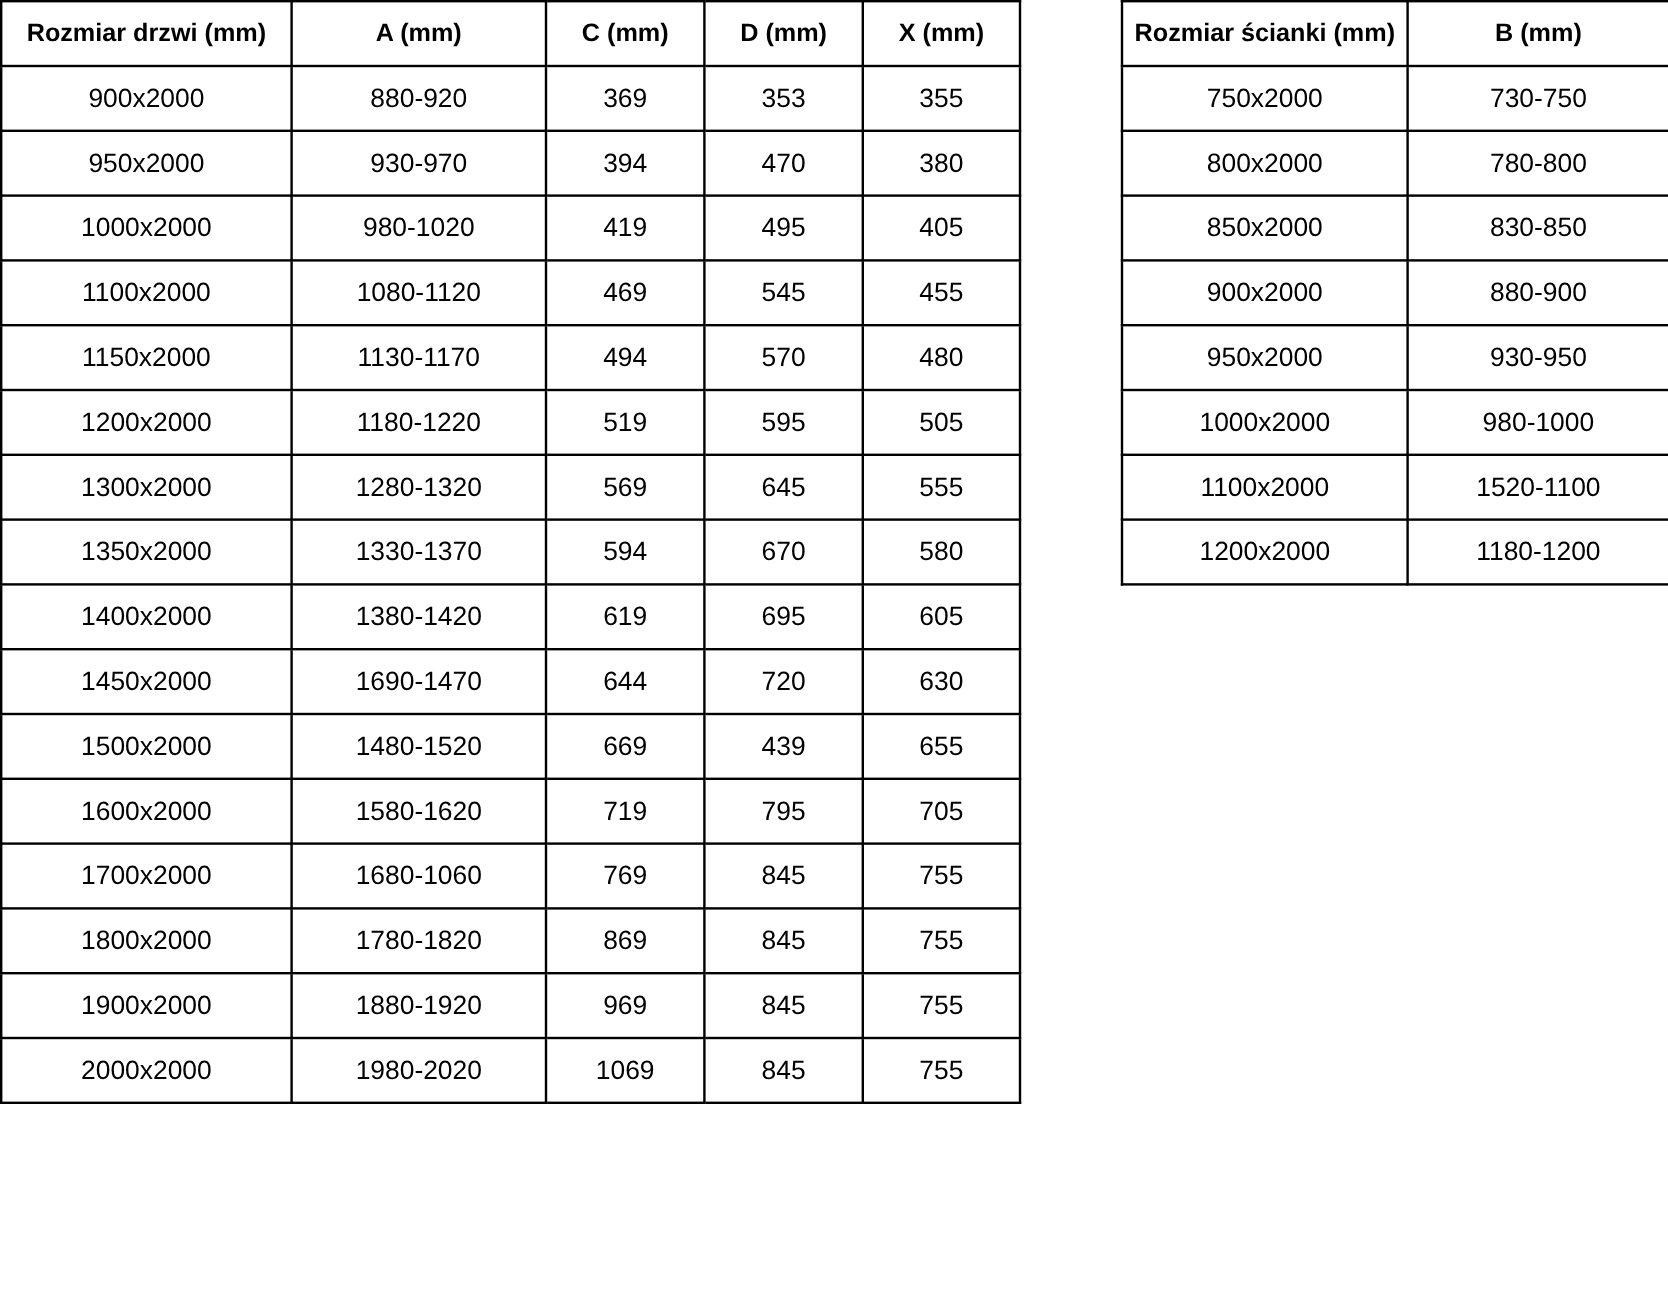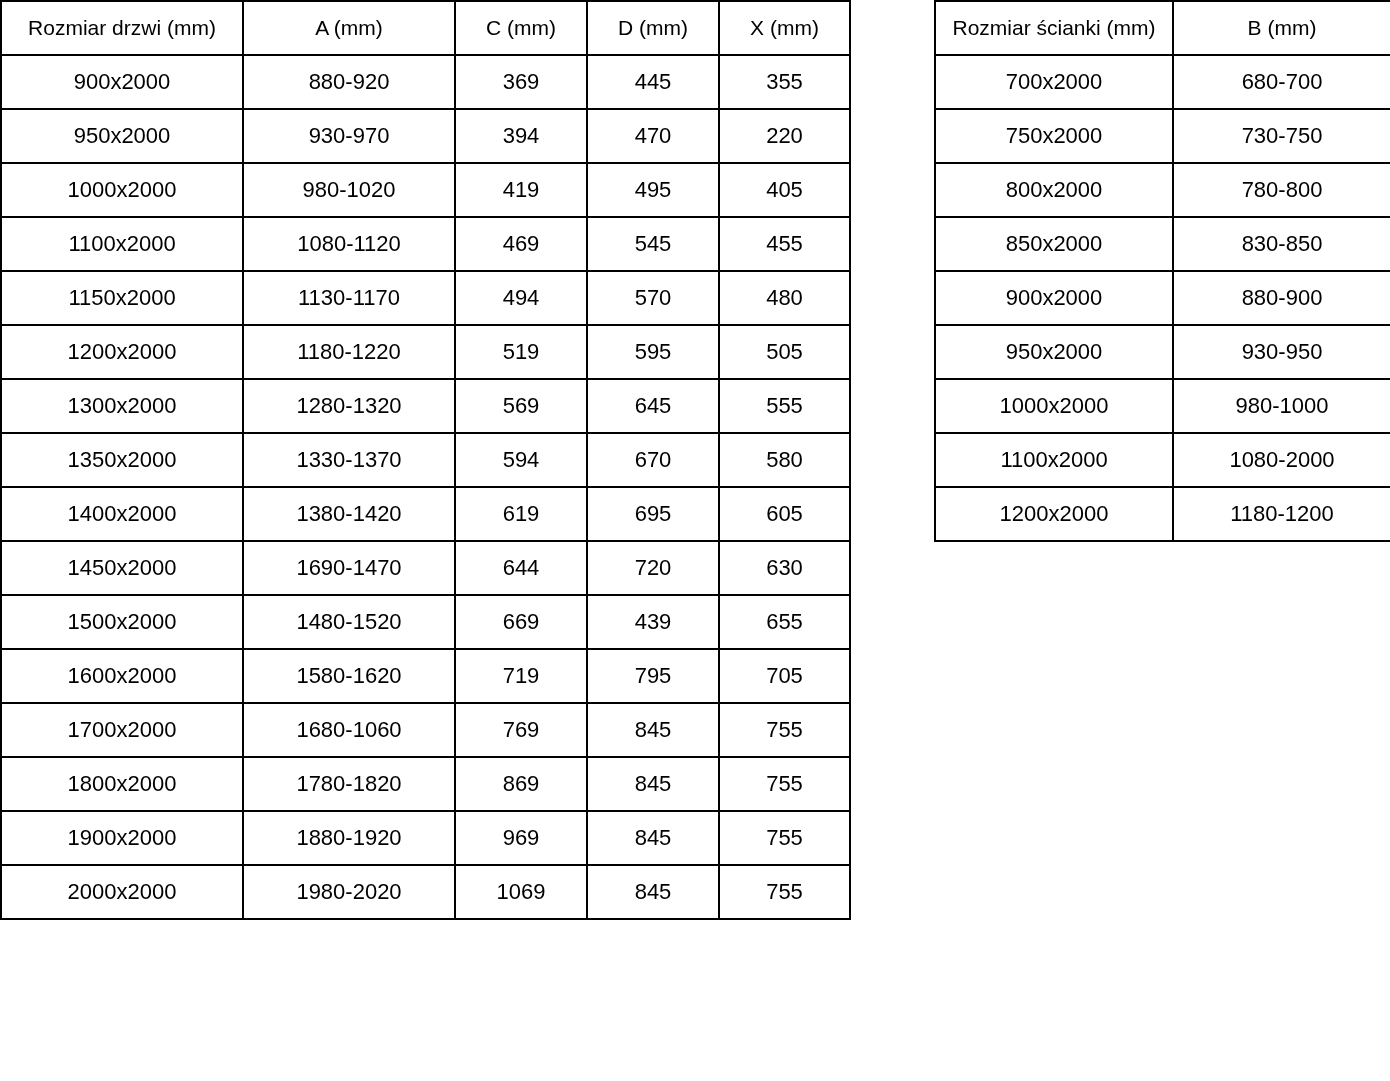--- a/index.html
+++ b/index.html
@@ -25,21 +25,21 @@
   table.spec td {
     border: 2px solid #000000;
     text-align: center;
     vertical-align: middle;
     padding: 0;
     overflow: hidden;
     white-space: nowrap;
   }
   table.spec th {
     font-size: 21px;
-    font-weight: normal;
+    font-weight: bold;
   }
   table.spec td {
     font-size: 22px;
     font-weight: normal;
   }
   #door-table {
     left: 0;
     top: 0;
     width: 849px;
   }
@@ -71,29 +71,29 @@
           <th>C (mm)</th>
           <th>D (mm)</th>
           <th>X (mm)</th>
         </tr>
     </thead>
     <tbody>
         <tr>
           <td>900x2000</td>
           <td>880-920</td>
           <td>369</td>
-          <td>445</td>
+          <td>353</td>
           <td>355</td>
         </tr>
         <tr>
           <td>950x2000</td>
           <td>930-970</td>
           <td>394</td>
           <td>470</td>
-          <td>220</td>
+          <td>380</td>
         </tr>
         <tr>
           <td>1000x2000</td>
           <td>980-1020</td>
           <td>419</td>
           <td>495</td>
           <td>405</td>
         </tr>
         <tr>
           <td>1100x2000</td>
@@ -195,24 +195,20 @@
       <col style="width:218px">
     </colgroup>
     <thead>
       <tr>
           <th>Rozmiar ścianki (mm)</th>
           <th>B (mm)</th>
         </tr>
     </thead>
     <tbody>
         <tr>
-          <td>700x2000</td>
-          <td>680-700</td>
-        </tr>
-        <tr>
           <td>750x2000</td>
           <td>730-750</td>
         </tr>
         <tr>
           <td>800x2000</td>
           <td>780-800</td>
         </tr>
         <tr>
           <td>850x2000</td>
           <td>830-850</td>
@@ -224,21 +220,21 @@
         <tr>
           <td>950x2000</td>
           <td>930-950</td>
         </tr>
         <tr>
           <td>1000x2000</td>
           <td>980-1000</td>
         </tr>
         <tr>
           <td>1100x2000</td>
-          <td>1080-2000</td>
+          <td>1520-1100</td>
         </tr>
         <tr>
           <td>1200x2000</td>
           <td>1180-1200</td>
         </tr>
       </tbody>
   </table>
 
 </div>
 

